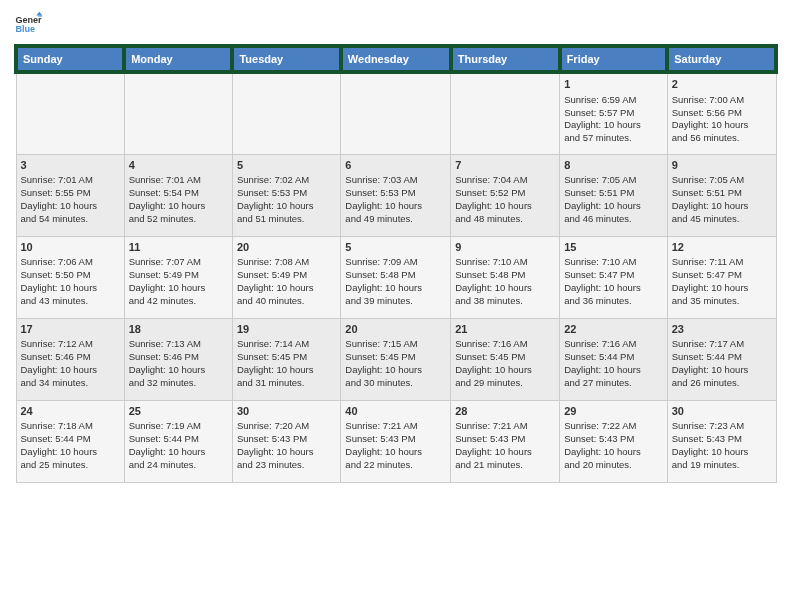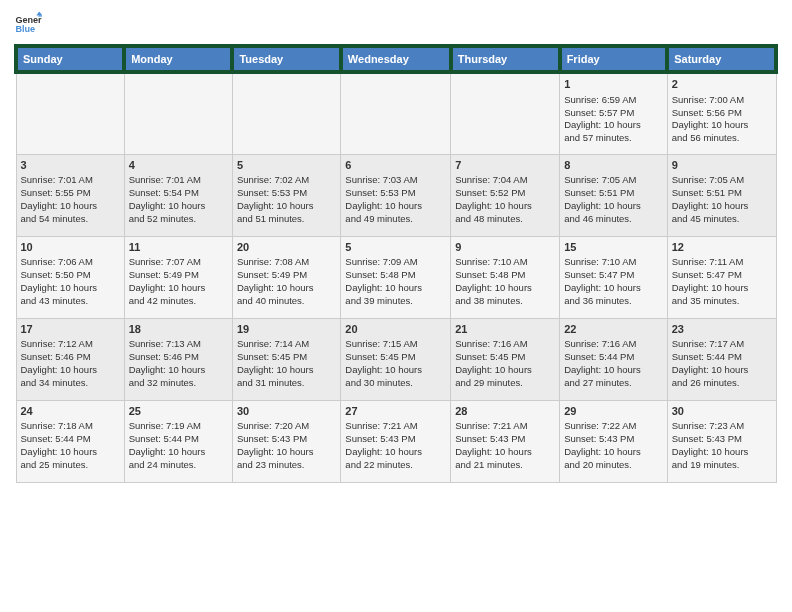--- a/index.html
+++ b/index.html
@@ -149,20 +149,20 @@
           <td><span class="day-num">19</span>Sunrise: 7:14 AM<br>Sunset: 5:45 PM<br>Daylight: 10 hours<br>and 31 minutes.</td>
           <td><span class="day-num">20</span>Sunrise: 7:15 AM<br>Sunset: 5:45 PM<br>Daylight: 10 hours<br>and 30 minutes.</td>
           <td><span class="day-num">21</span>Sunrise: 7:16 AM<br>Sunset: 5:45 PM<br>Daylight: 10 hours<br>and 29 minutes.</td>
           <td><span class="day-num">22</span>Sunrise: 7:16 AM<br>Sunset: 5:44 PM<br>Daylight: 10 hours<br>and 27 minutes.</td>
           <td><span class="day-num">23</span>Sunrise: 7:17 AM<br>Sunset: 5:44 PM<br>Daylight: 10 hours<br>and 26 minutes.</td>
         </tr>
         <tr>
           <td><span class="day-num">24</span>Sunrise: 7:18 AM<br>Sunset: 5:44 PM<br>Daylight: 10 hours<br>and 25 minutes.</td>
           <td><span class="day-num">25</span>Sunrise: 7:19 AM<br>Sunset: 5:44 PM<br>Daylight: 10 hours<br>and 24 minutes.</td>
           <td><span class="day-num">30</span>Sunrise: 7:20 AM<br>Sunset: 5:43 PM<br>Daylight: 10 hours<br>and 23 minutes.</td>
-          <td><span class="day-num">27</span>Sunrise: 7:21 AM<br>Sunset: 5:43 PM<br>Daylight: 10 hours<br>and 22 minutes.</td>
+          <td><span class="day-num">40</span>Sunrise: 7:21 AM<br>Sunset: 5:43 PM<br>Daylight: 10 hours<br>and 22 minutes.</td>
           <td><span class="day-num">28</span>Sunrise: 7:21 AM<br>Sunset: 5:43 PM<br>Daylight: 10 hours<br>and 21 minutes.</td>
           <td><span class="day-num">29</span>Sunrise: 7:22 AM<br>Sunset: 5:43 PM<br>Daylight: 10 hours<br>and 20 minutes.</td>
           <td><span class="day-num">30</span>Sunrise: 7:23 AM<br>Sunset: 5:43 PM<br>Daylight: 10 hours<br>and 19 minutes.</td>
         </tr>
       </tbody>
   </table>
 </div>
 
 </body></html>

